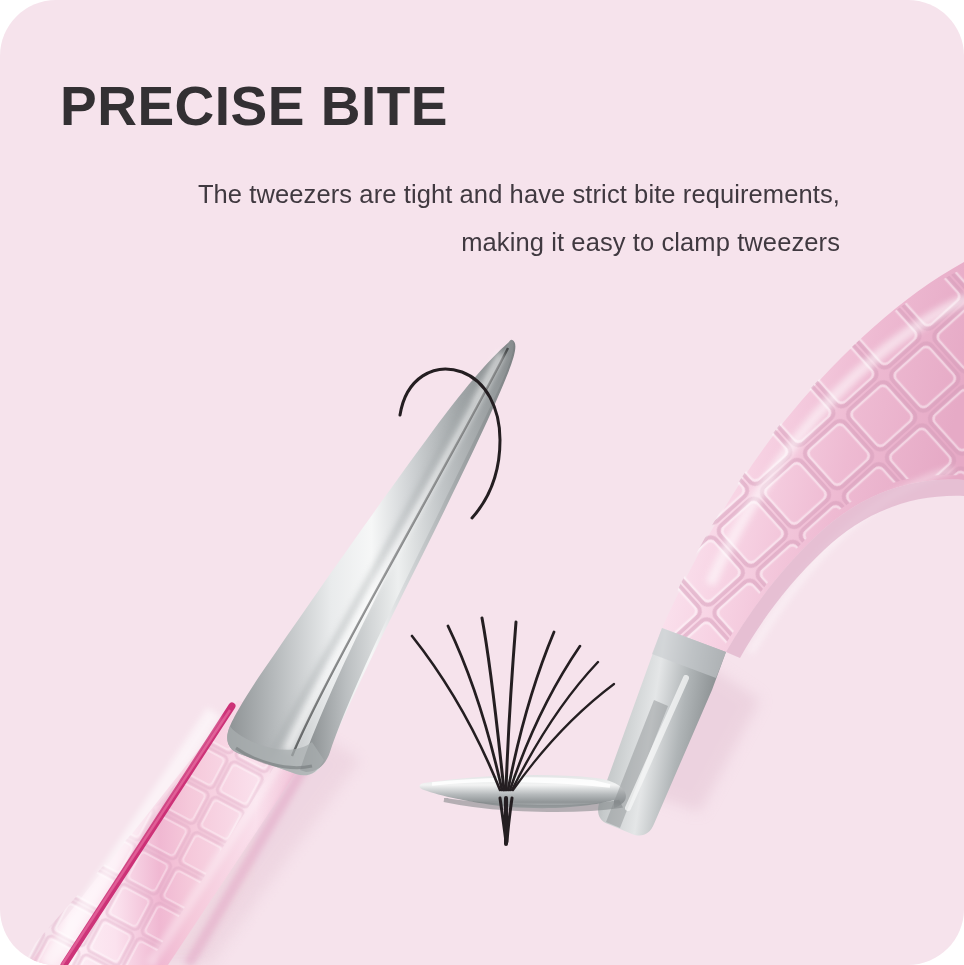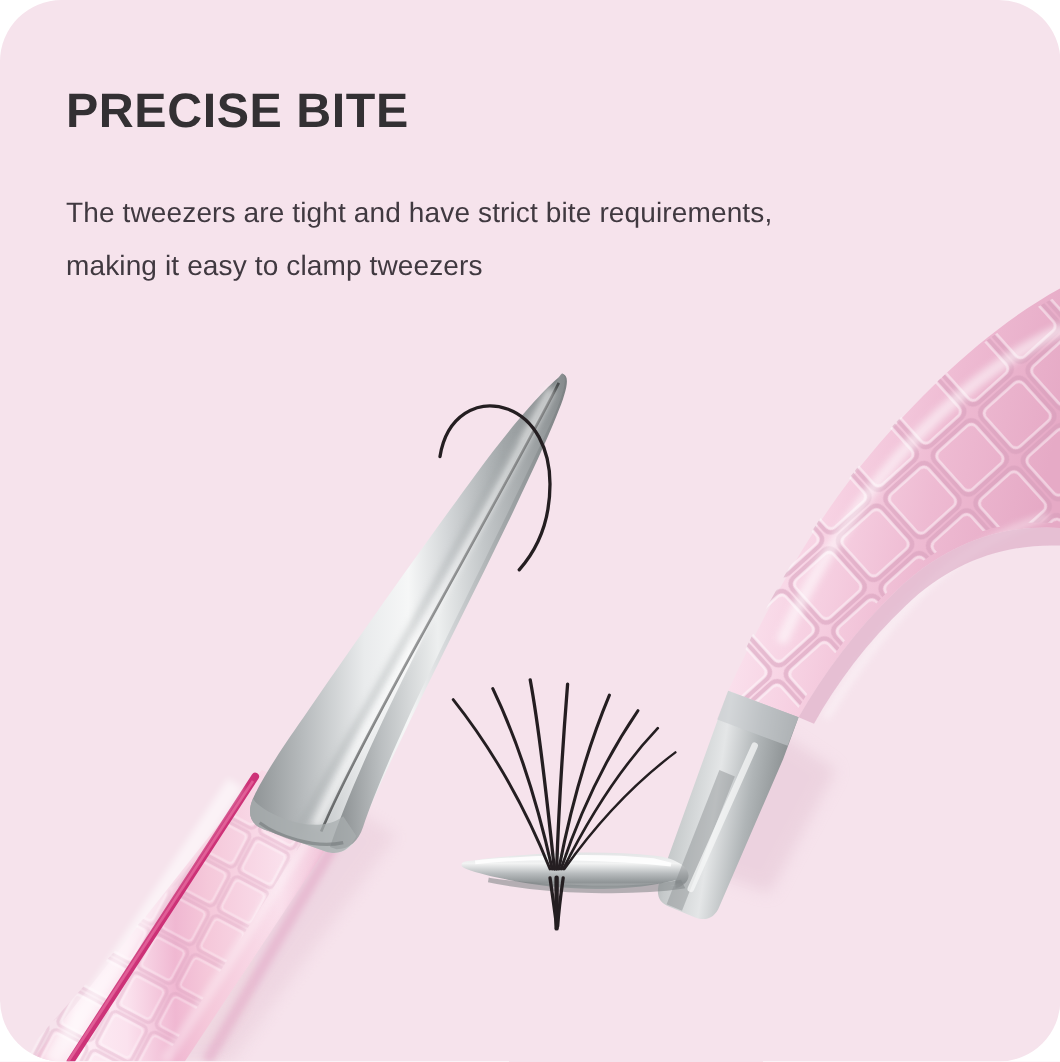--- a/index.html
+++ b/index.html
@@ -12,29 +12,30 @@
   #card{
     position:relative;
     width:964px; height:965px;
     background:#f6e3ec;
     border-radius:56px;
     overflow:hidden;
   }
   
   #headline{
     position:absolute; left:60px; top:78px;
-    font-size:44px; font-weight:700; letter-spacing:0.5px;
+    font-size:55px; font-weight:700; letter-spacing:0.5px;
     color:#333033; line-height:1.04;
     white-space:nowrap;
   }
   #subcopy{
     position:absolute; left:60px; top:170px;
     font-size:25.5px; font-weight:300; color:#403940;
     line-height:48px; letter-spacing:0.1px;
     width:780px;
+    text-align:right;
   }
   #subcopy .ln{ display:block; }
 
   
   .art{ position:absolute; inset:0; }
   .art svg{ display:block; width:964px; height:965px; }
 </style>
 </head>
 <body>
 

